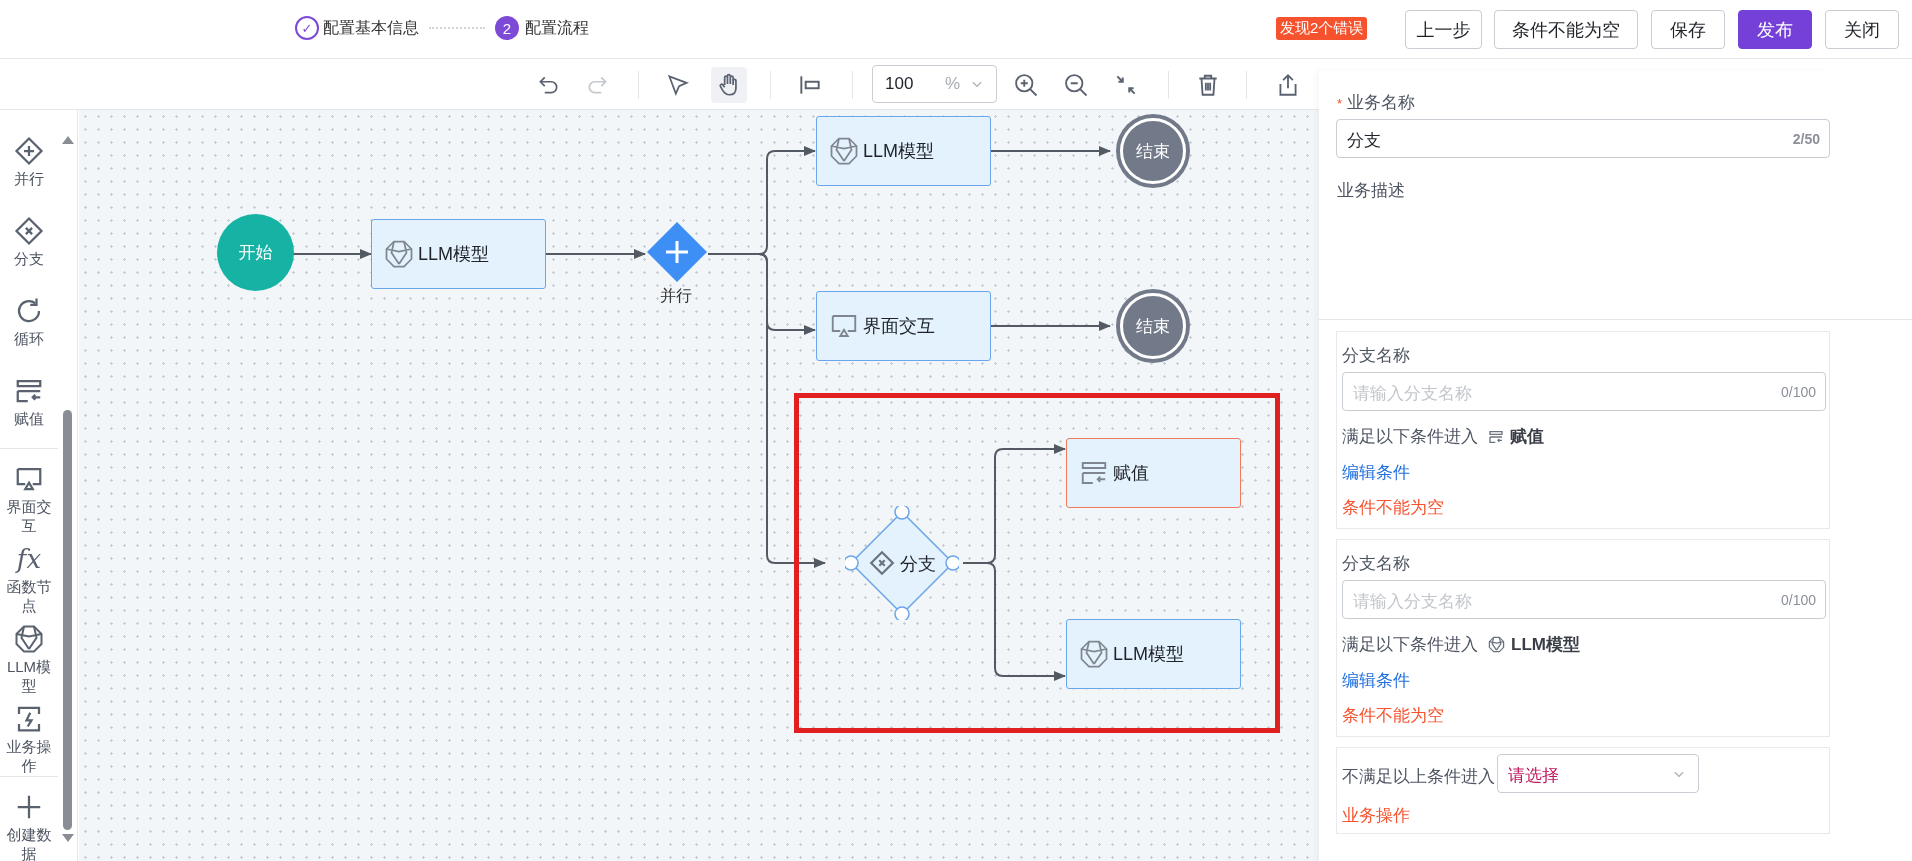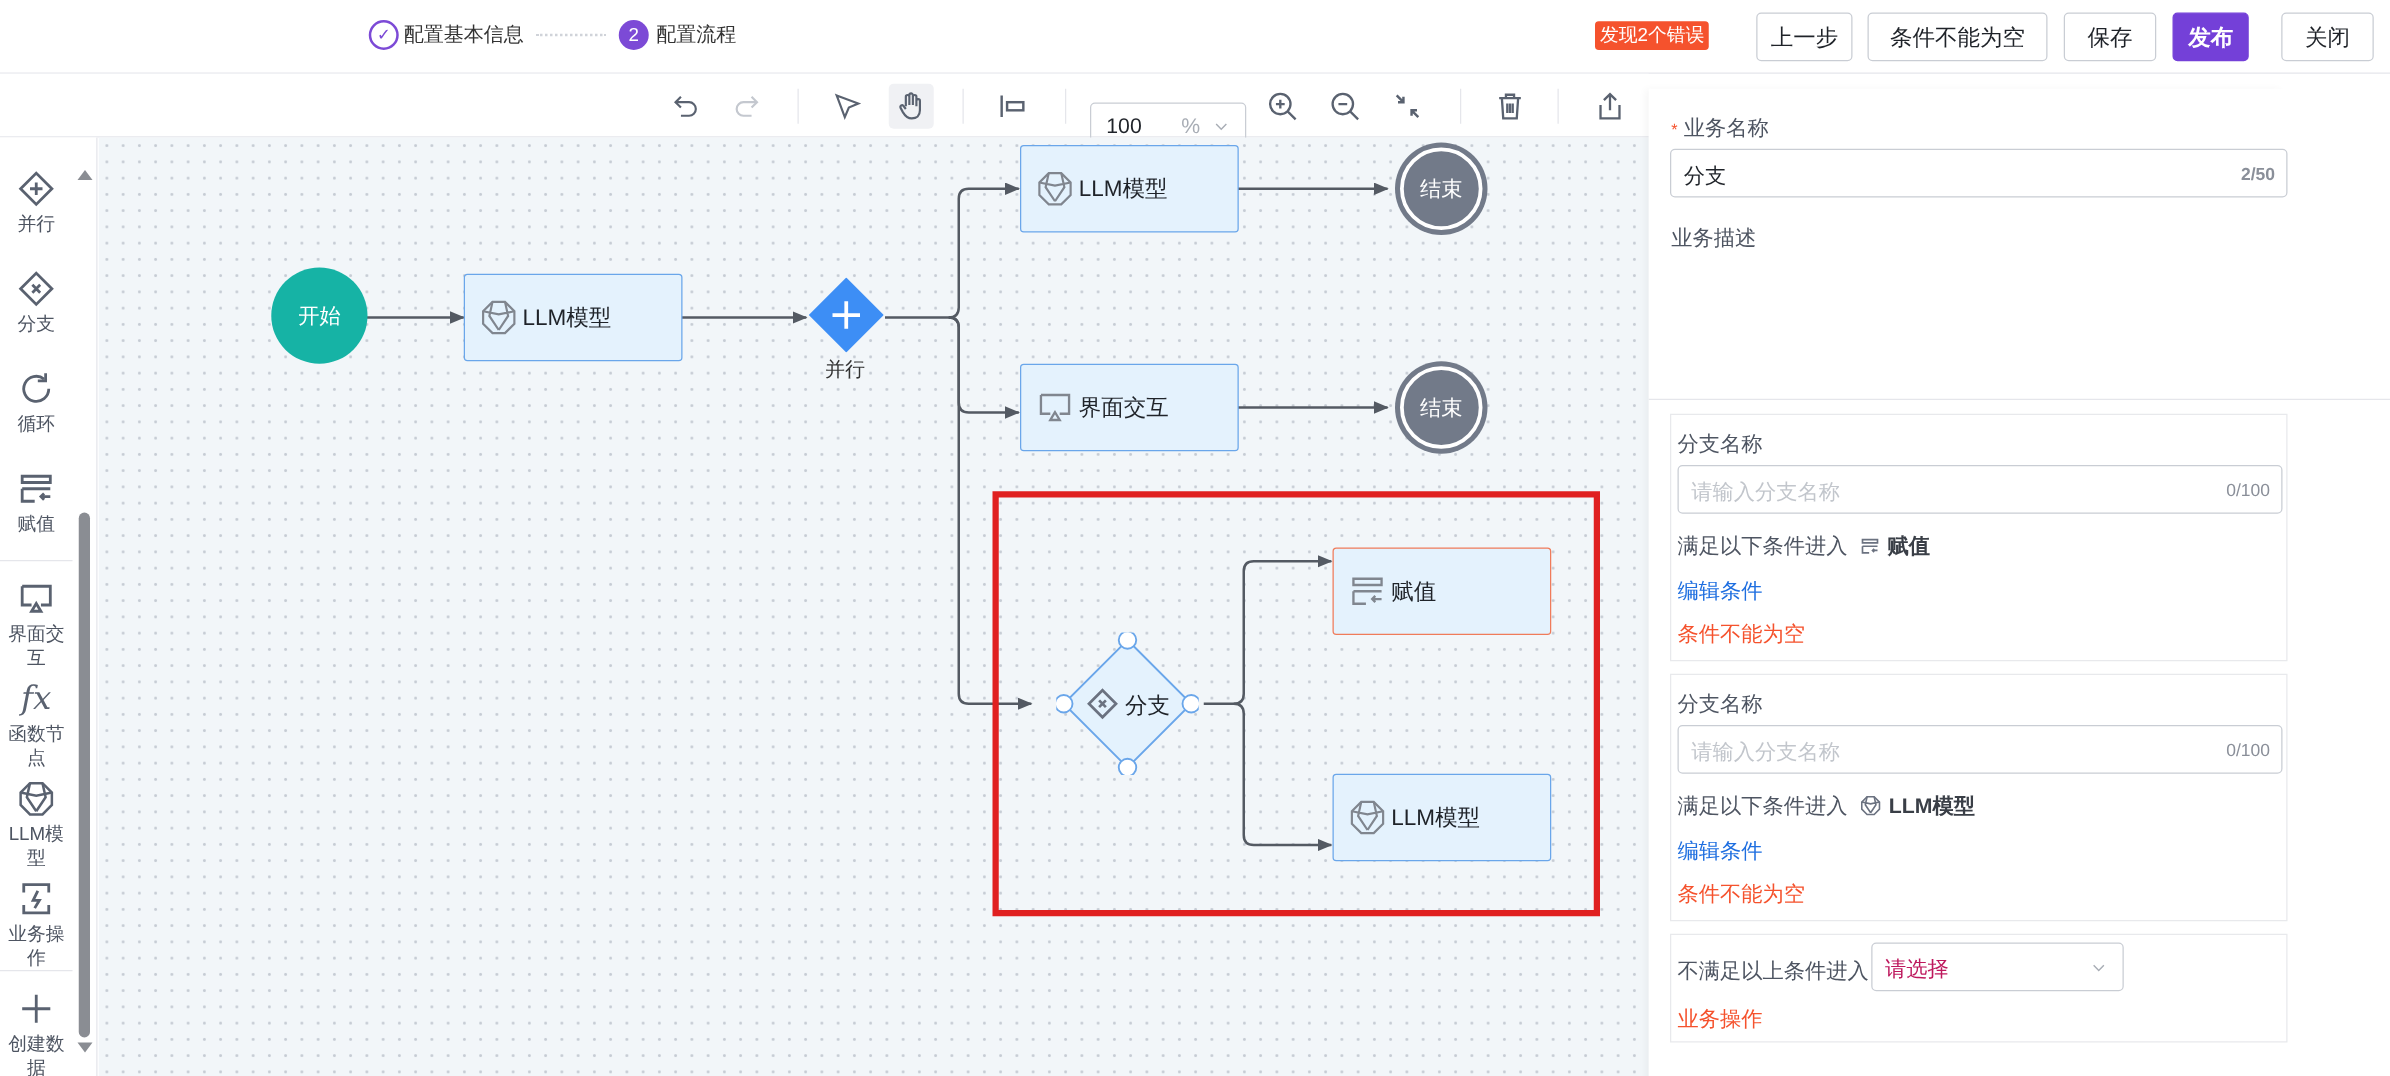--- a/index.html
+++ b/index.html
@@ -13,21 +13,21 @@
   .step-num { width: 24px; height: 24px; border-radius: 50%; background: #7c4ad6; color: #fff; display: flex; align-items: center; justify-content: center; font-size: 15px; margin-right: 6px; }
   .err-badge { position: absolute; left: 1276px; top: 17px; background: #f5522d; color: #fff; font-size: 15px; padding: 2px 4px; border-radius: 3px; }
   .hbtn { position: absolute; top: 10px; height: 39px; border: 1px solid #c9cdd4; border-radius: 4px; background: #fff; font-size: 18px; color: #1f2329; display: flex; align-items: center; justify-content: center; }
   .hbtn.primary { background: #7440d8; border-color: #7440d8; color: #fff; }
 
   .toolbar { position: absolute; left: 0; top: 59px; width: 1319px; height: 51px; border-bottom: 1px solid #e5e6eb; background: #fff; }
   .tb { position: absolute; top: 8px; width: 36px; height: 36px; display: flex; align-items: center; justify-content: center; color: #5a6270; border-radius: 4px; }
   .tb.active { background: #f0f1f4; }
   .tb.disabled { color: #c4c8cf; }
   .tsep { position: absolute; top: 12px; height: 28px; border-left: 1px solid #e5e6eb; }
-  .zoombox { position: absolute; left: 872px; top: 82px; width: 125px; height: 38px; border: 1px solid #c9cdd4; border-radius: 4px; display: flex; align-items: center; font-size: 17px; }
+  .zoombox { position: absolute; left: 872px; top: 65px; width: 125px; height: 38px; border: 1px solid #c9cdd4; border-radius: 4px; display: flex; align-items: center; font-size: 17px; }
   .zoombox .val { margin-left: 12px; width: 60px; }
   .zoombox .pct { color: #a8adb5; margin-right: 10px; }
 
   .sidebar { position: absolute; left: 0; top: 110px; width: 78px; height: 751px; background: #fff; border-right: 1px solid #e5e6eb; }
   .sitem { position: absolute; left: 0; width: 58px; text-align: center; color: #4e5562; font-size: 15px; }
   .sitem svg { display: block; margin: 0 auto 4px; }
   .sdiv { position: absolute; left: 0; width: 58px; border-top: 1px solid #e5e6eb; }
   .vscroll { position: absolute; left: 63px; top: 300px; width: 9px; height: 420px; background: #8a8d93; border-radius: 5px; }
   .arrow-up { position: absolute; left: 62px; top: 26px; width: 0; height: 0; border-left: 6px solid transparent; border-right: 6px solid transparent; border-bottom: 8px solid #8a8d93; }
   .arrow-down { position: absolute; left: 62px; top: 724px; width: 0; height: 0; border-left: 6px solid transparent; border-right: 6px solid transparent; border-top: 8px solid #8a8d93; }
@@ -72,21 +72,21 @@
     <span class="step-check">✓</span>
     <span>配置基本信息</span>
     <span class="step-dots"></span>
     <span class="step-num">2</span>
     <span>配置流程</span>
   </div>
   <div class="err-badge">发现2个错误</div>
   <button class="hbtn" style="left:1405px;width:77px;">上一步</button>
   <button class="hbtn" style="left:1494px;width:144px;">条件不能为空</button>
   <button class="hbtn" style="left:1651px;width:74px;">保存</button>
-  <button class="hbtn primary" style="left:1738px;width:61px;font-weight:bold;">发布</button>
+  <button class="hbtn primary" style="left:1738px;width:74px;">发布</button>
   <button class="hbtn" style="left:1825px;width:74px;">关闭</button>
 </div>
 
 <div class="toolbar">
   <div class="tb" style="left:530px">
     <svg width="26" height="26" viewBox="0 0 24 24" fill="none" stroke="currentColor" stroke-width="1.6">
         <path d="M5 9h10a5 5 0 010 10H9"></path>
         <path d="M9 5L5 9l4 4"></path>
       </svg>
   </div>

